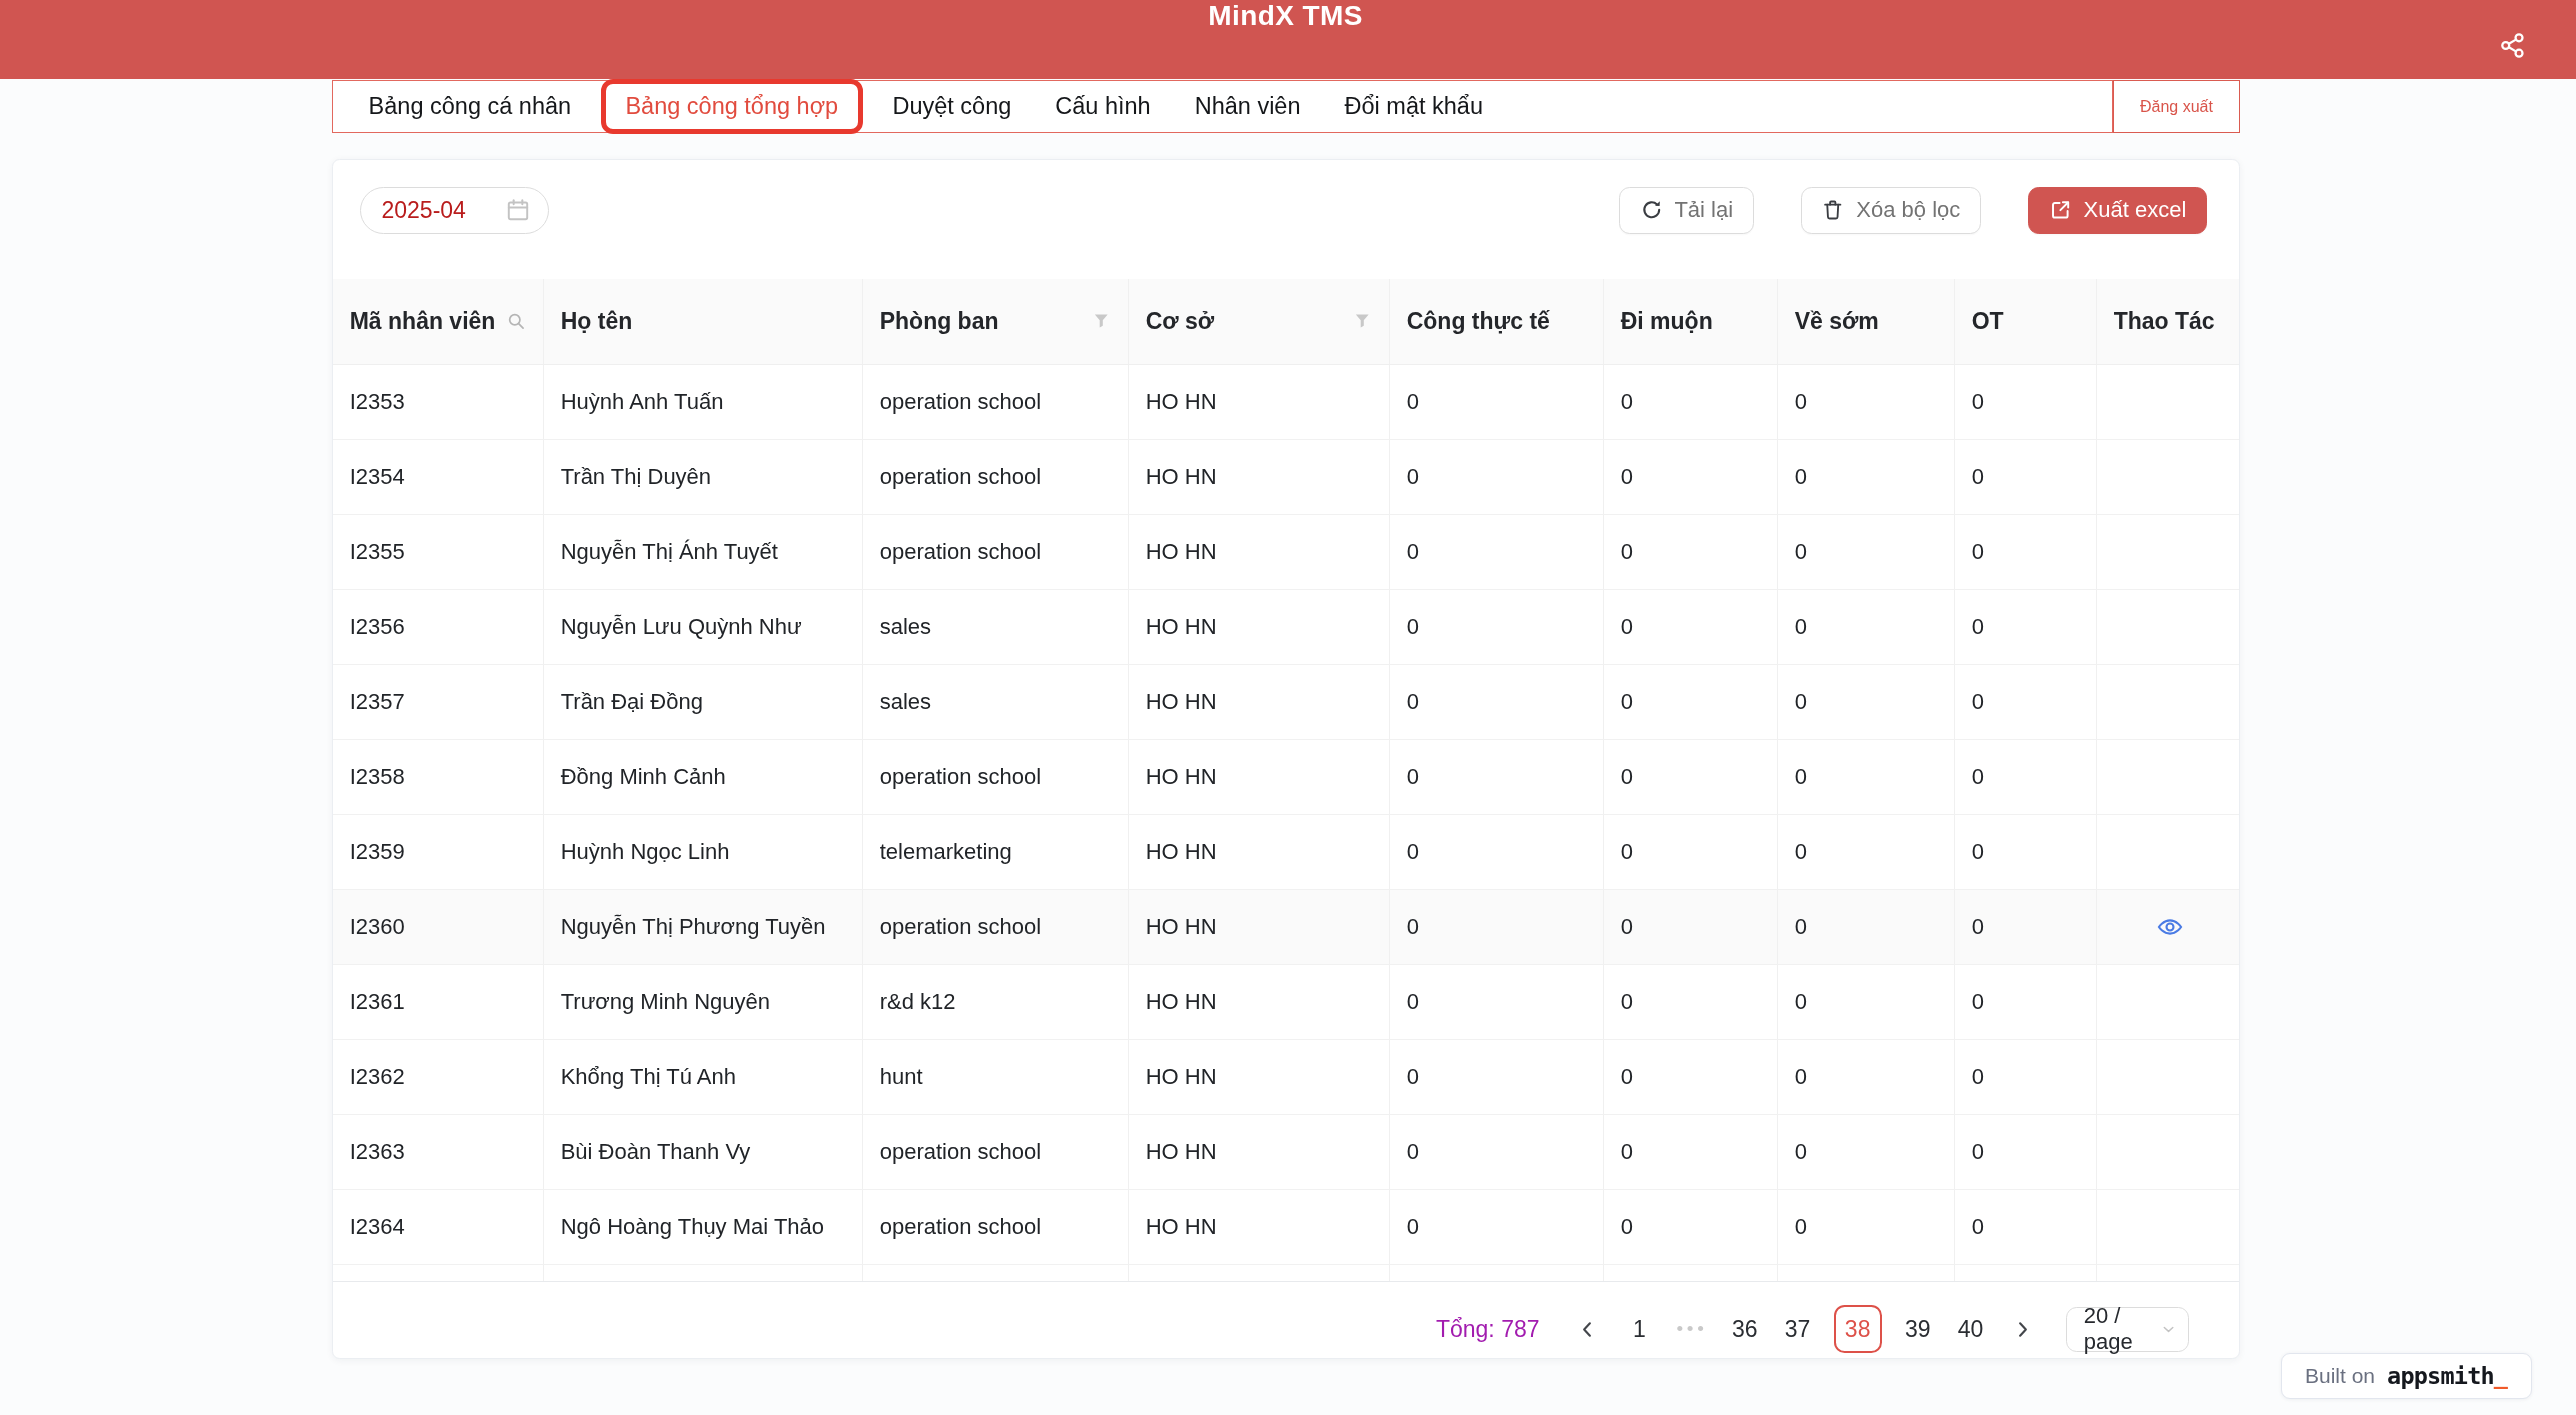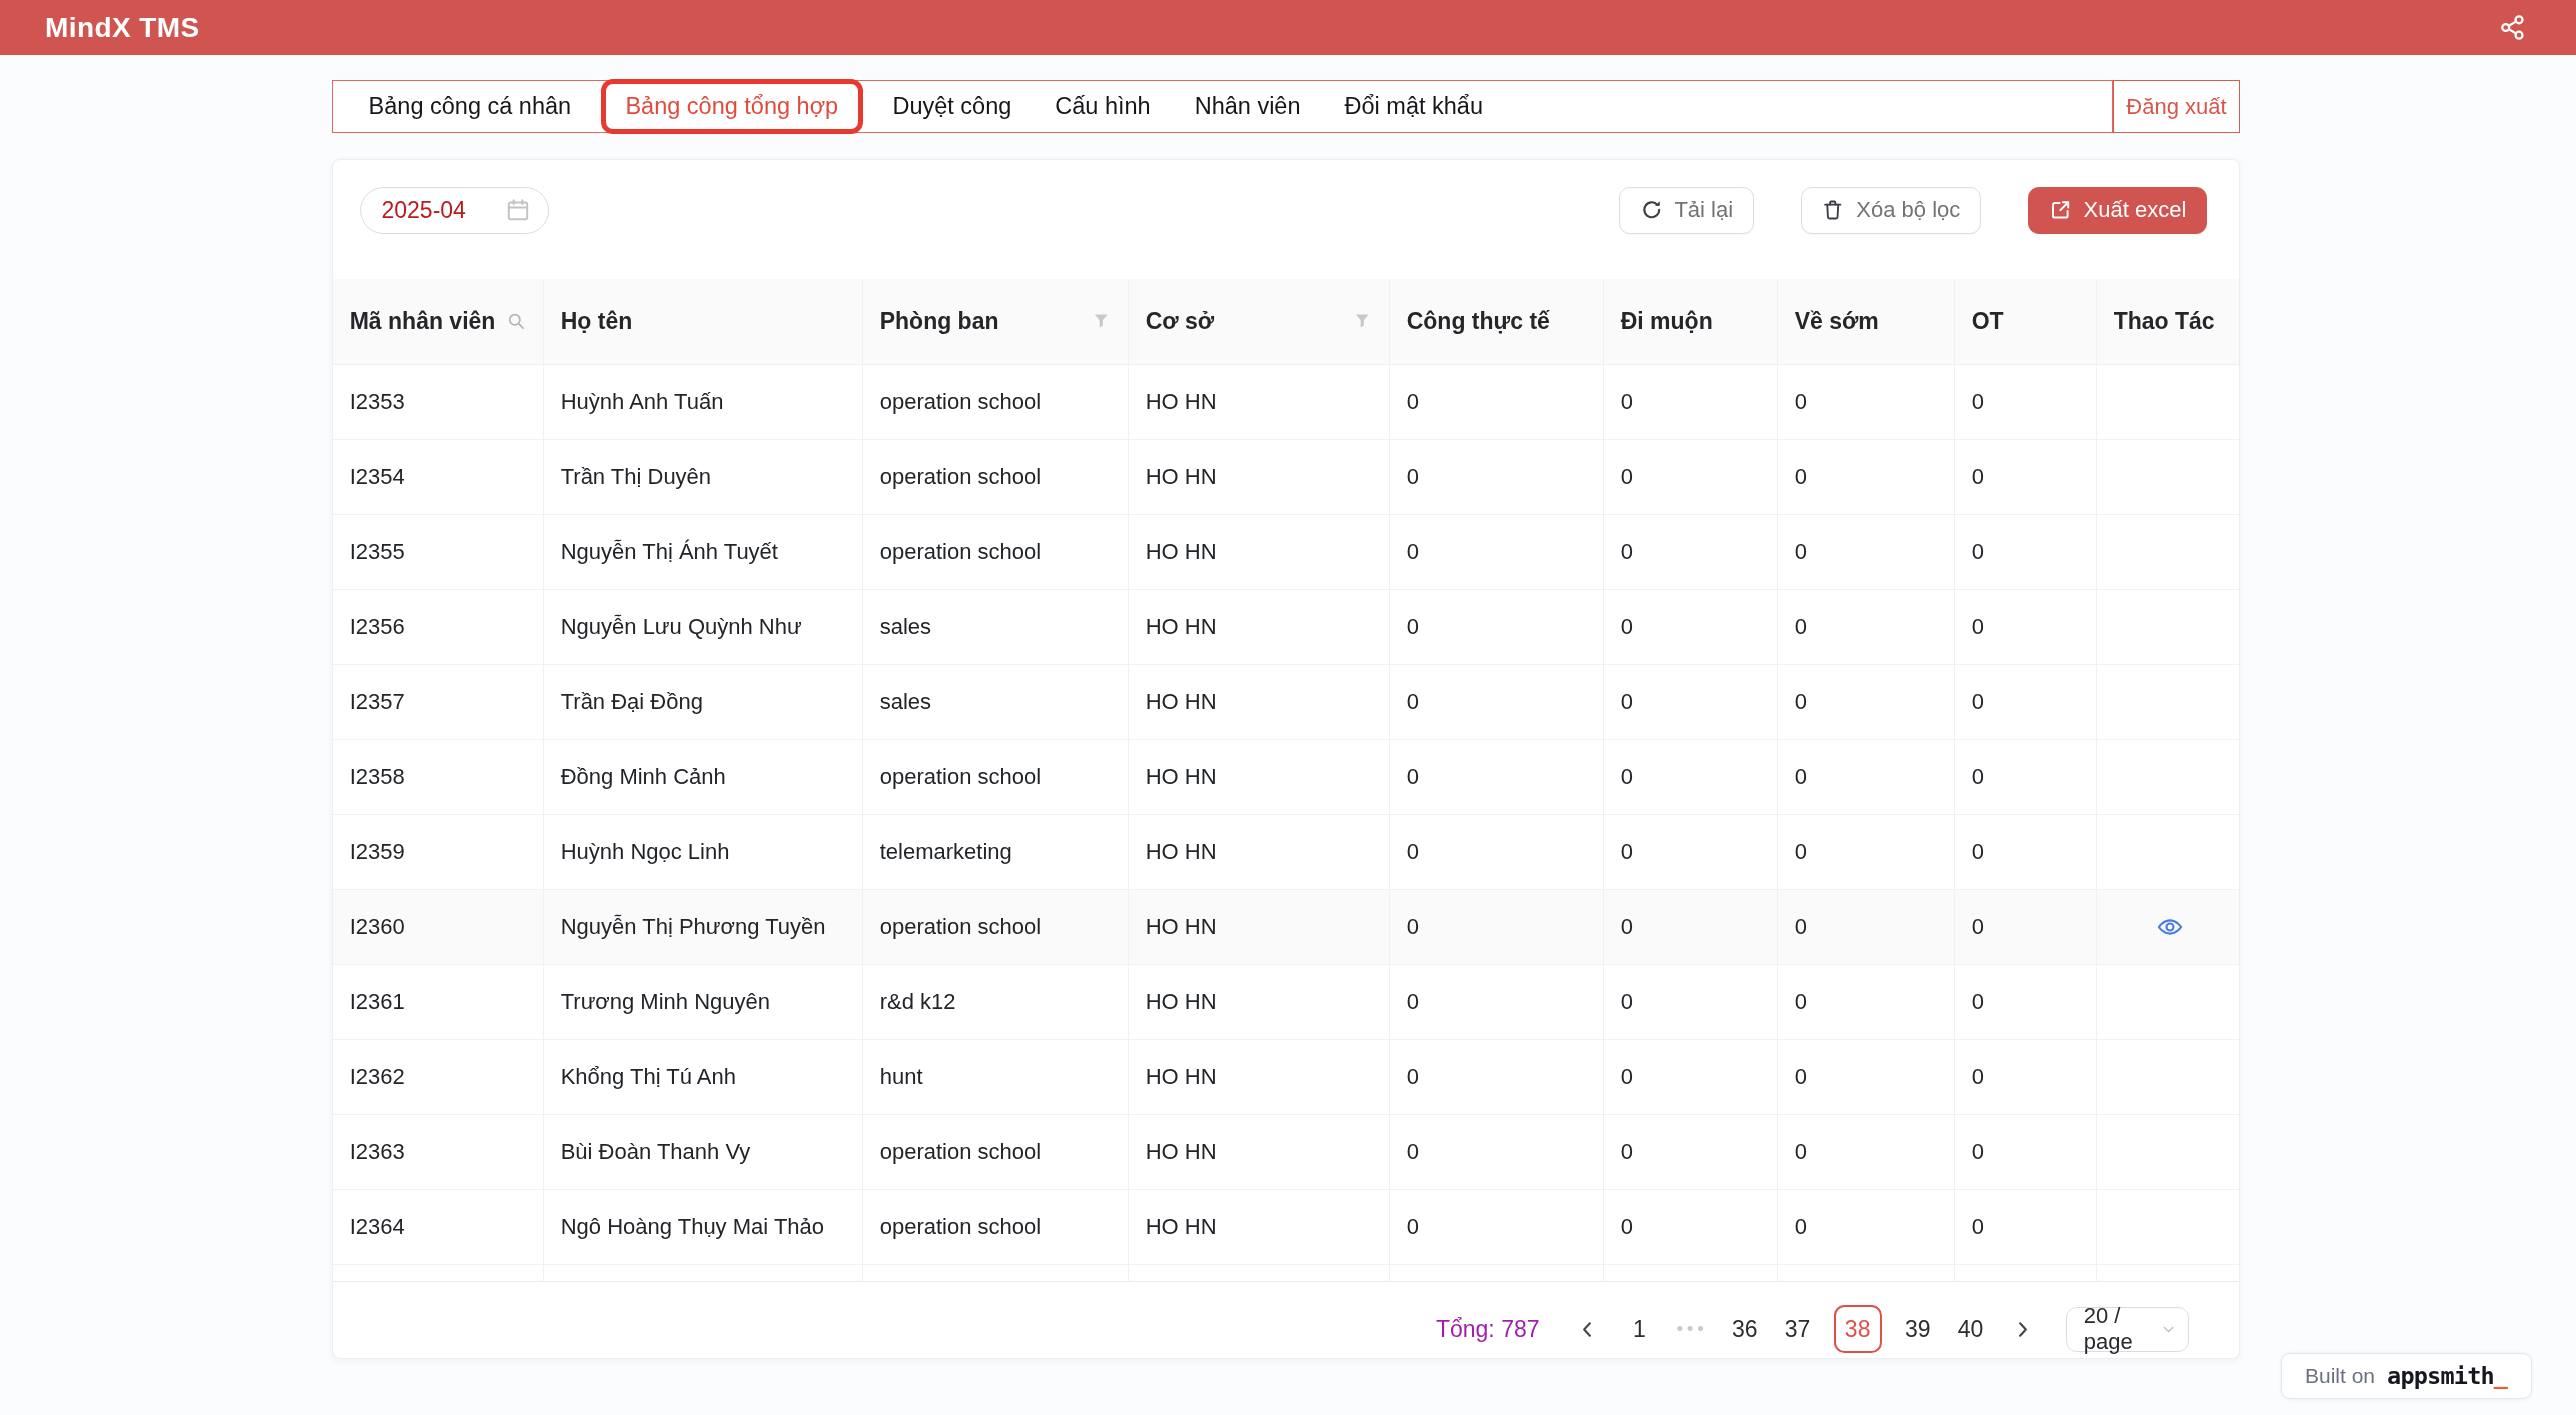--- a/index.html
+++ b/index.html
@@ -2,32 +2,32 @@
 <html style="font-size:12px"><head>
 <meta charset="utf-8">
 <style>
   html,body{margin:0;padding:0;}
   body{
     width:2576px;height:1416px;position:relative;overflow:hidden;
     background:#fbfcfd;color:#1f2329;
     font-family:"Liberation Sans","DejaVu Sans",sans-serif;
   }
   
-  .app-header{height:55px;background:#d05551;display:flex;align-items:center;padding:0 50px 0 45px;}
+  .app-header{height:79px;background:#d05551;display:flex;align-items:center;padding:0 50px 0 45px;flex-direction:column;}
   .app-title{font-size:28px;font-weight:700;color:#fff;letter-spacing:0.4px;}
   .share-btn{margin-left:auto;width:27px;height:27px;cursor:pointer;display:flex;}
   .share-btn svg{width:27px;height:27px;}
   
   .tab-bar{position:absolute;top:80px;left:332px;width:1908px;height:53px;display:flex;align-items:center;}
   .tab-group{width:1981px;height:53px;background:#fff;border:1.5px solid #e2685e;box-sizing:border-box;
     display:flex;align-items:center;padding:0 7.6px 0 13.6px;}
   .tab{font-size:23.5px;color:#15171a;padding:0 22px;cursor:pointer;white-space:nowrap;}
   .tab.active{color:#e14b3e;border:5.3px solid #e8392e;border-radius:12px;padding:9px 19.7px;margin:0 7.6px;background:#fff;}
   .logout-btn{margin-left:auto;width:140px;height:53px;box-sizing:border-box;border:1.5px solid #da5b51;
-    background:#fff;color:#d9544a;font-size:22px;display:flex;align-items:center;justify-content:center;cursor:pointer;}
+    background:#fff;color:#d9544a;font-size:16px;display:flex;align-items:center;justify-content:center;cursor:pointer;}
   
   .card{position:absolute;left:332px;top:159px;width:1908px;height:1200px;background:#fff;
     border:0.8px solid #ebeef2;border-radius:7.6px;box-shadow:0 1.5px 7.6px rgba(25,35,50,.05);
     box-sizing:border-box;overflow:hidden;}
   .toolbar{display:flex;align-items:center;padding:26.5px 32px 0 26.5px;}
   .month-picker{width:189px;height:47px;box-sizing:border-box;border:1.5px solid #dcdcdc;border-radius:23.5px;
     display:flex;align-items:center;padding:0 16.7px 0 21px;cursor:pointer;background:#fff;}
   .month-value{font-size:23px;color:#b91c1c;}
   .month-picker svg{margin-left:auto;width:26px;height:26px;}
   .toolbar-right{margin-left:auto;display:flex;gap:47px;}

